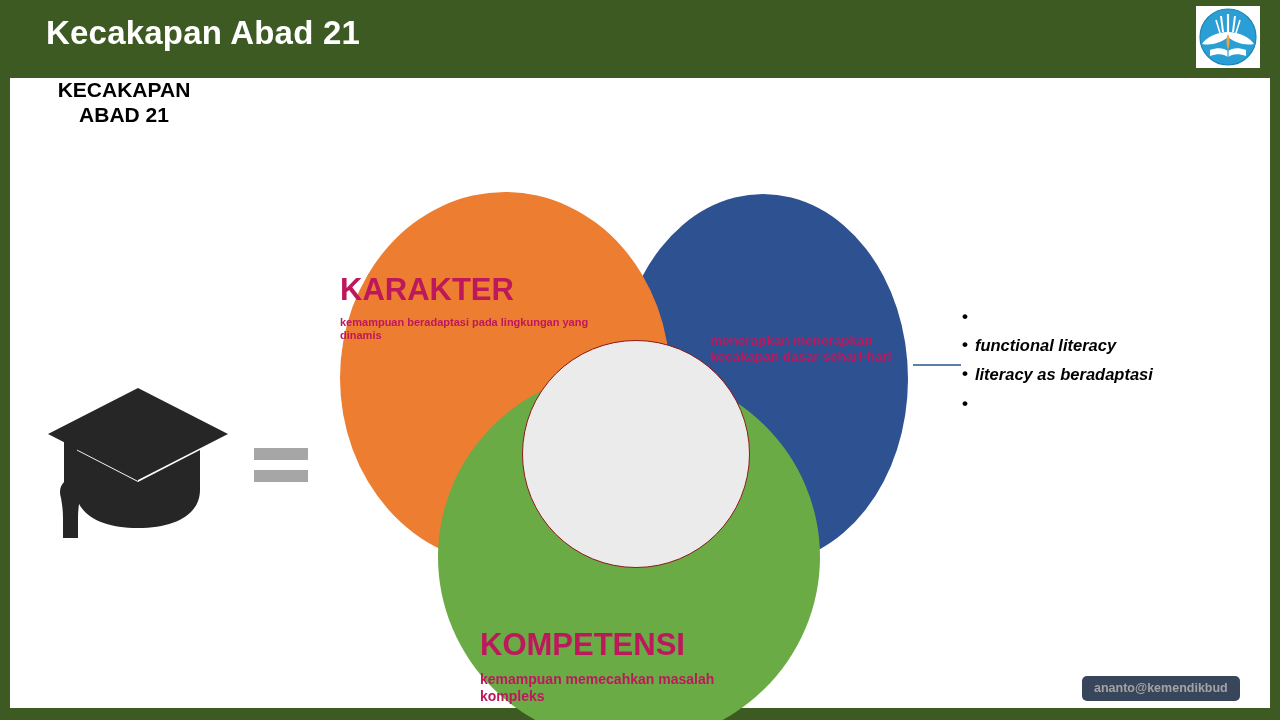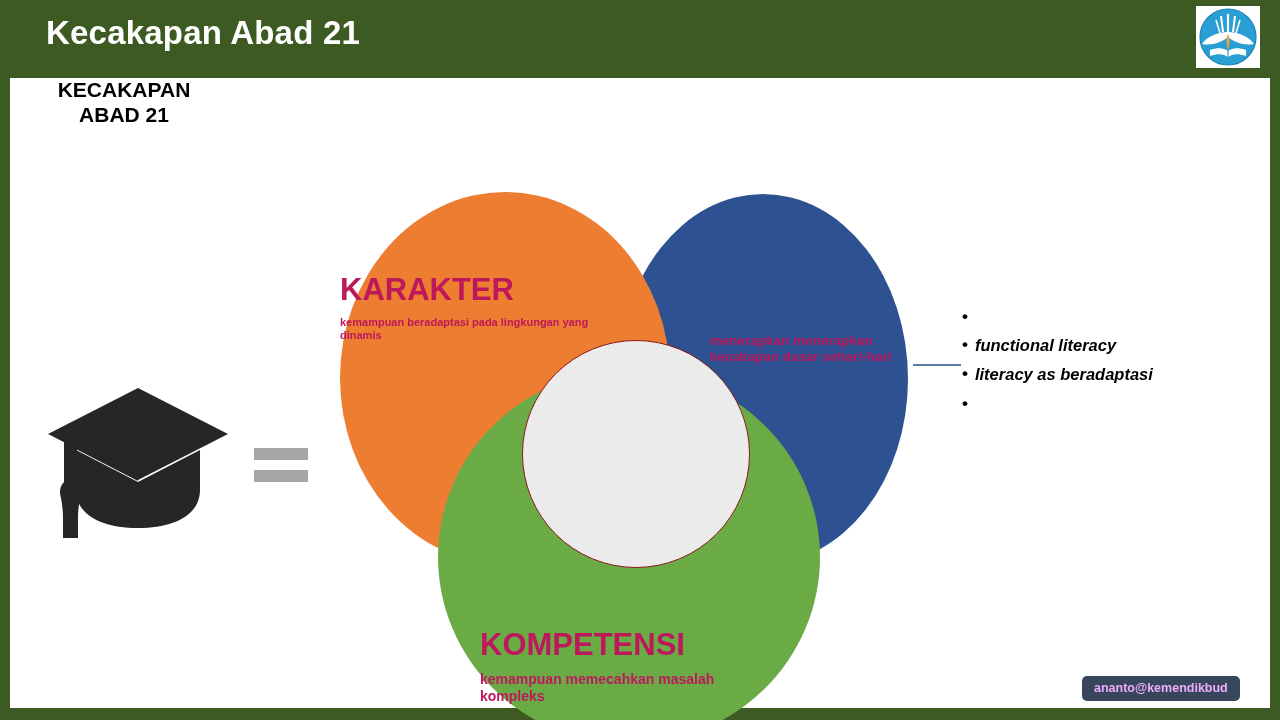--- a/index.html
+++ b/index.html
@@ -88,21 +88,21 @@
   }
   #bullets .dot{margin-right:7px;font-style:normal;font-size:17px;line-height:1;}
   
   #equals{position:absolute;left:244px;top:370px;width:54px;height:40px;z-index:5;}
   #equals div{background:#a6a6a6;height:12px;width:54px;}
   #equals div:last-child{margin-top:10px;}
   
   #watermark{
     position:absolute;left:1082px;top:676px;
     padding:5px 12px 6px 12px;
-    background:#38465c;color:#f0abfc;
+    background:#38465c;color:#a3a3a3;
     font-size:12.5px;font-weight:bold;
     border-radius:5px;z-index:9;white-space:nowrap;
   }
   
   #cap{position:absolute;left:28px;top:300px;width:200px;height:170px;z-index:5;}
 </style>
 </head>
 <body>
 
 <div id="slide">

